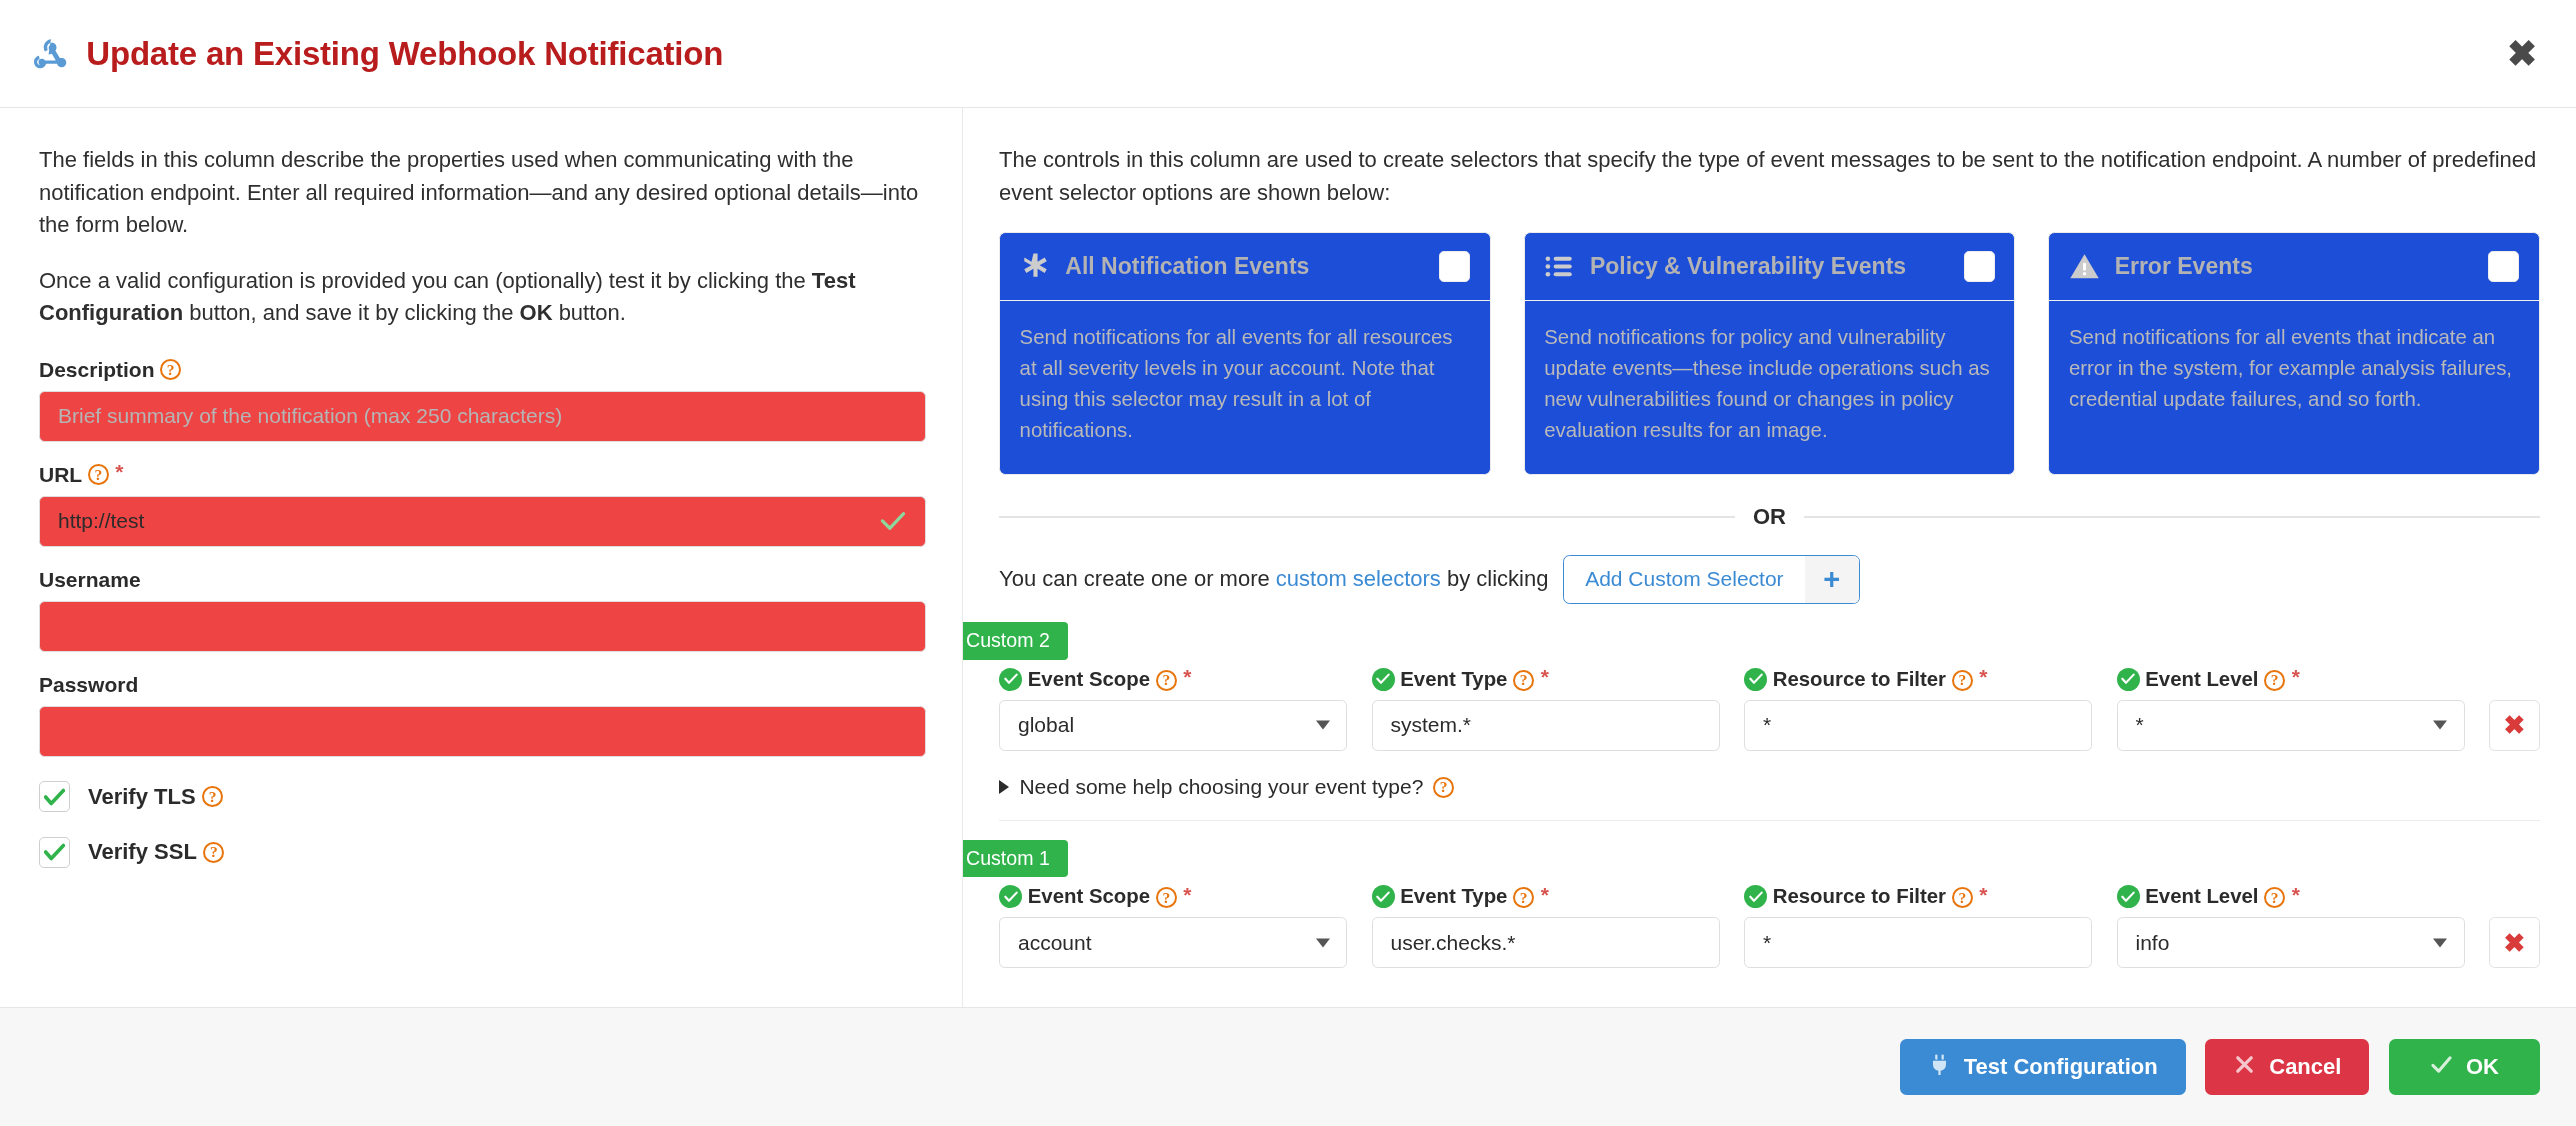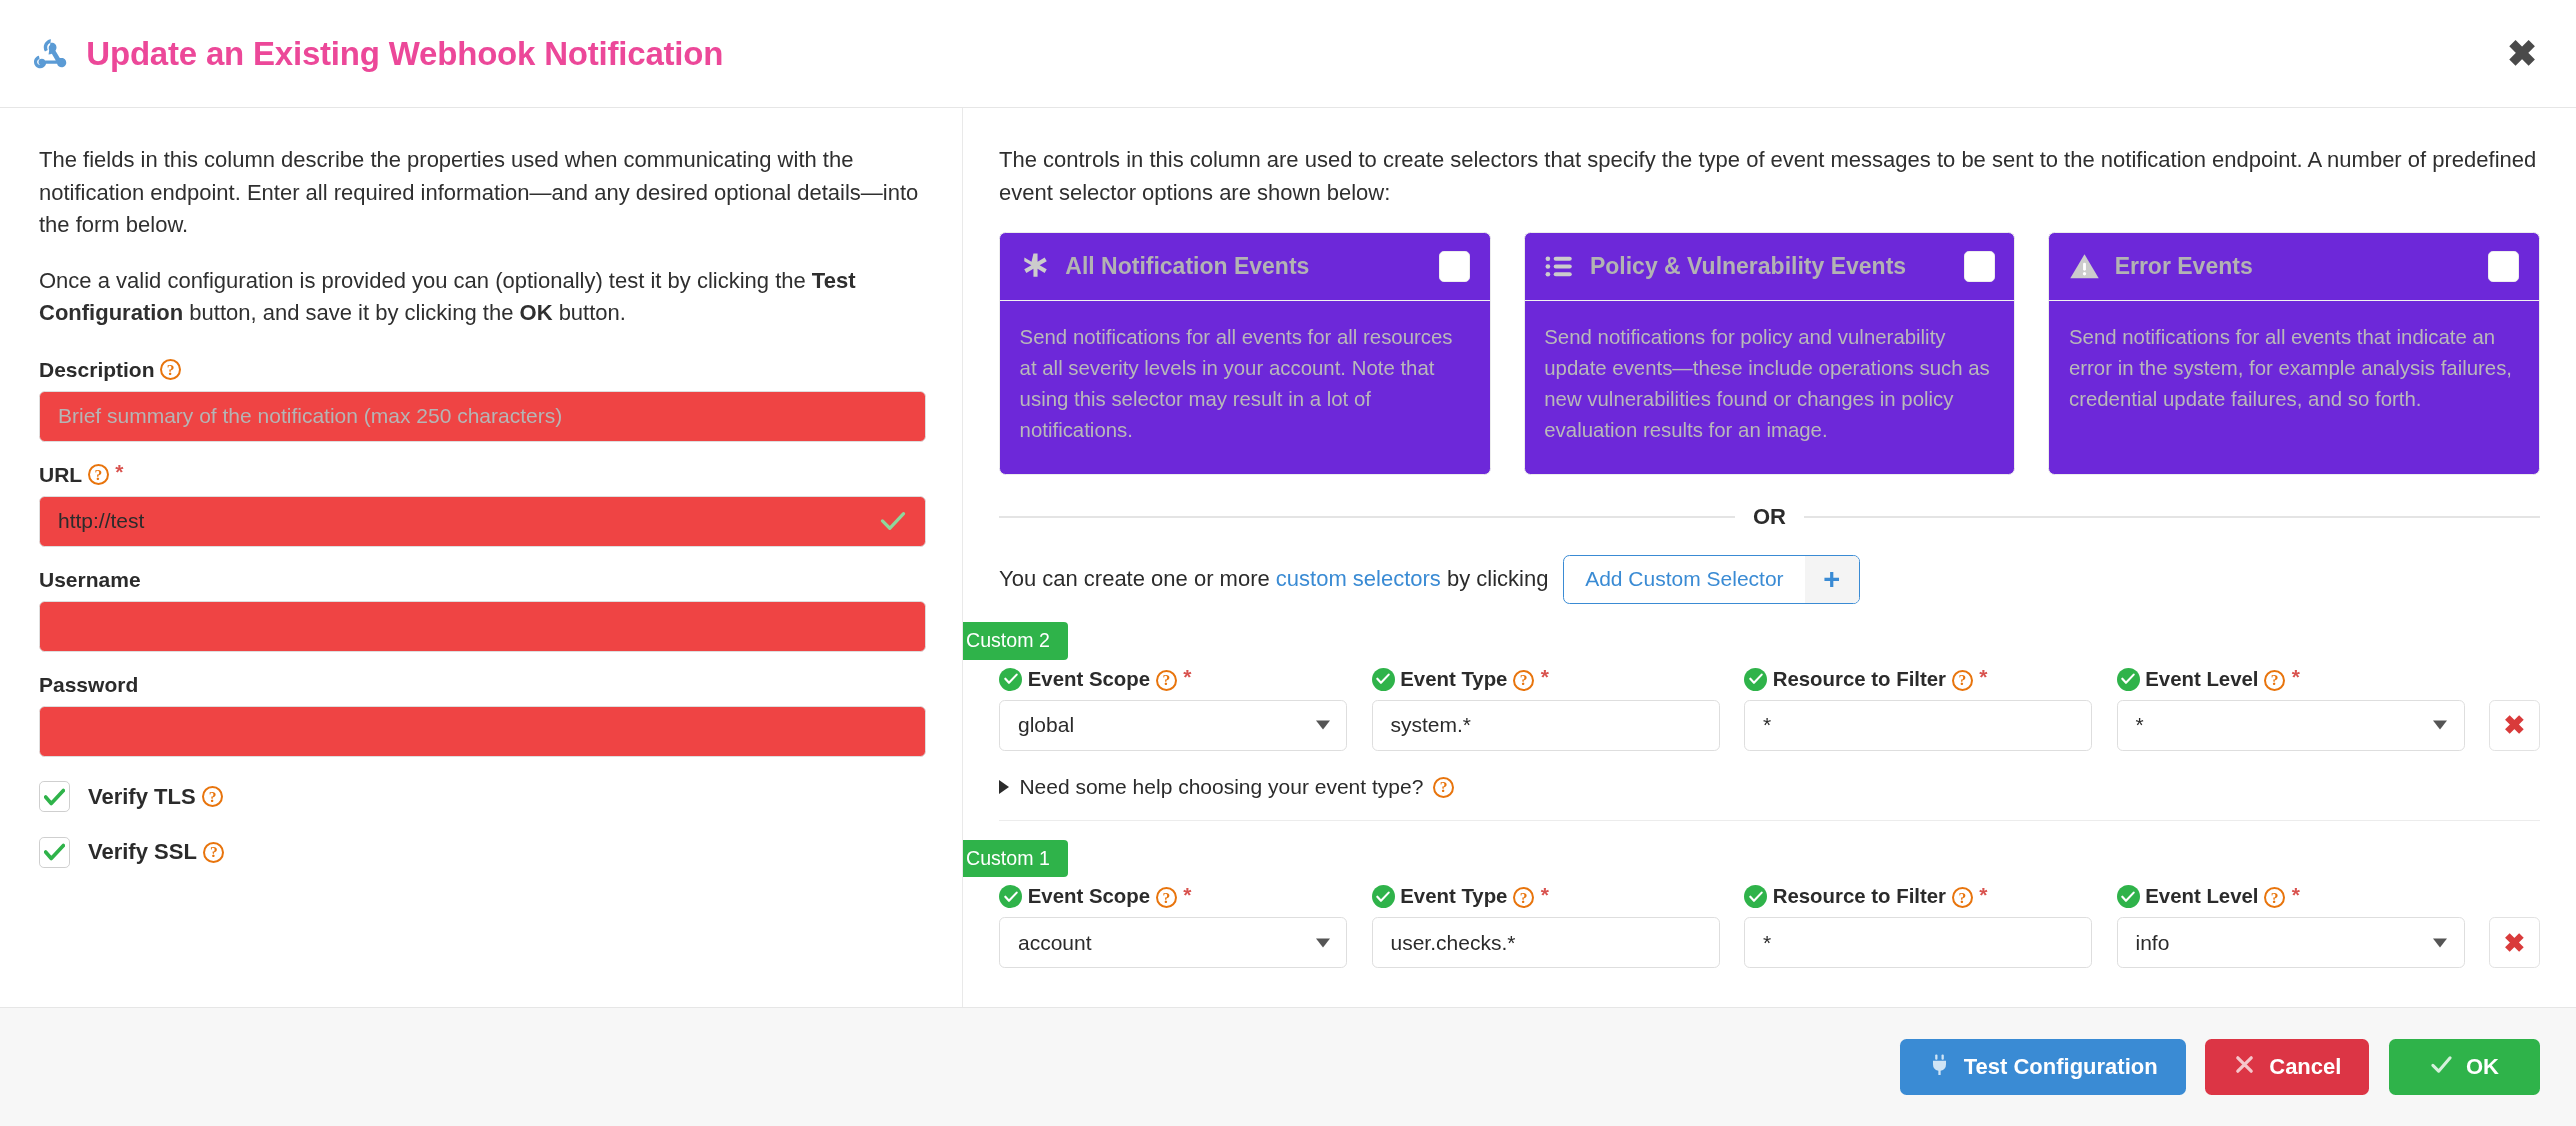--- a/index.html
+++ b/index.html
@@ -20,21 +20,21 @@
     display: flex;
     align-items: center;
     padding: 0 36px 0 34px;
     position: relative;
   }
   .header-left { display: flex; align-items: center; gap: 16.3px; }
   .webhook-icon { width: 36px; height: 36px; flex: 0 0 36px; }
   .modal-title {
     font-size: 33px;
     font-weight: bold;
-    color: #ec4899;
+    color: #b91c1c;
     letter-spacing: -0.2px;
     white-space: nowrap;
   }
   .close-btn {
     position: absolute;
     right: 36px;
     top: 50%;
     transform: translateY(-50%);
     width: 36px; height: 36px;
     display: flex; align-items: center; justify-content: center;
@@ -161,21 +161,21 @@
   
   .cards-row {
     display: flex;
     gap: 33px;
     margin-top: 23px;
   }
   .sel-card {
     flex: 1 1 0;
     border: 1.6px solid #ececec;
     border-radius: 6.5px;
-    background: #6d28d9;
+    background: #1d4ed8;
     overflow: hidden;
     cursor: pointer;
   }
   .sel-card-head {
     display: flex;
     align-items: center;
     padding: 18px 19.6px;
     border-bottom: 1.6px solid #f1f1f1;
     gap: 14.7px;
   }

